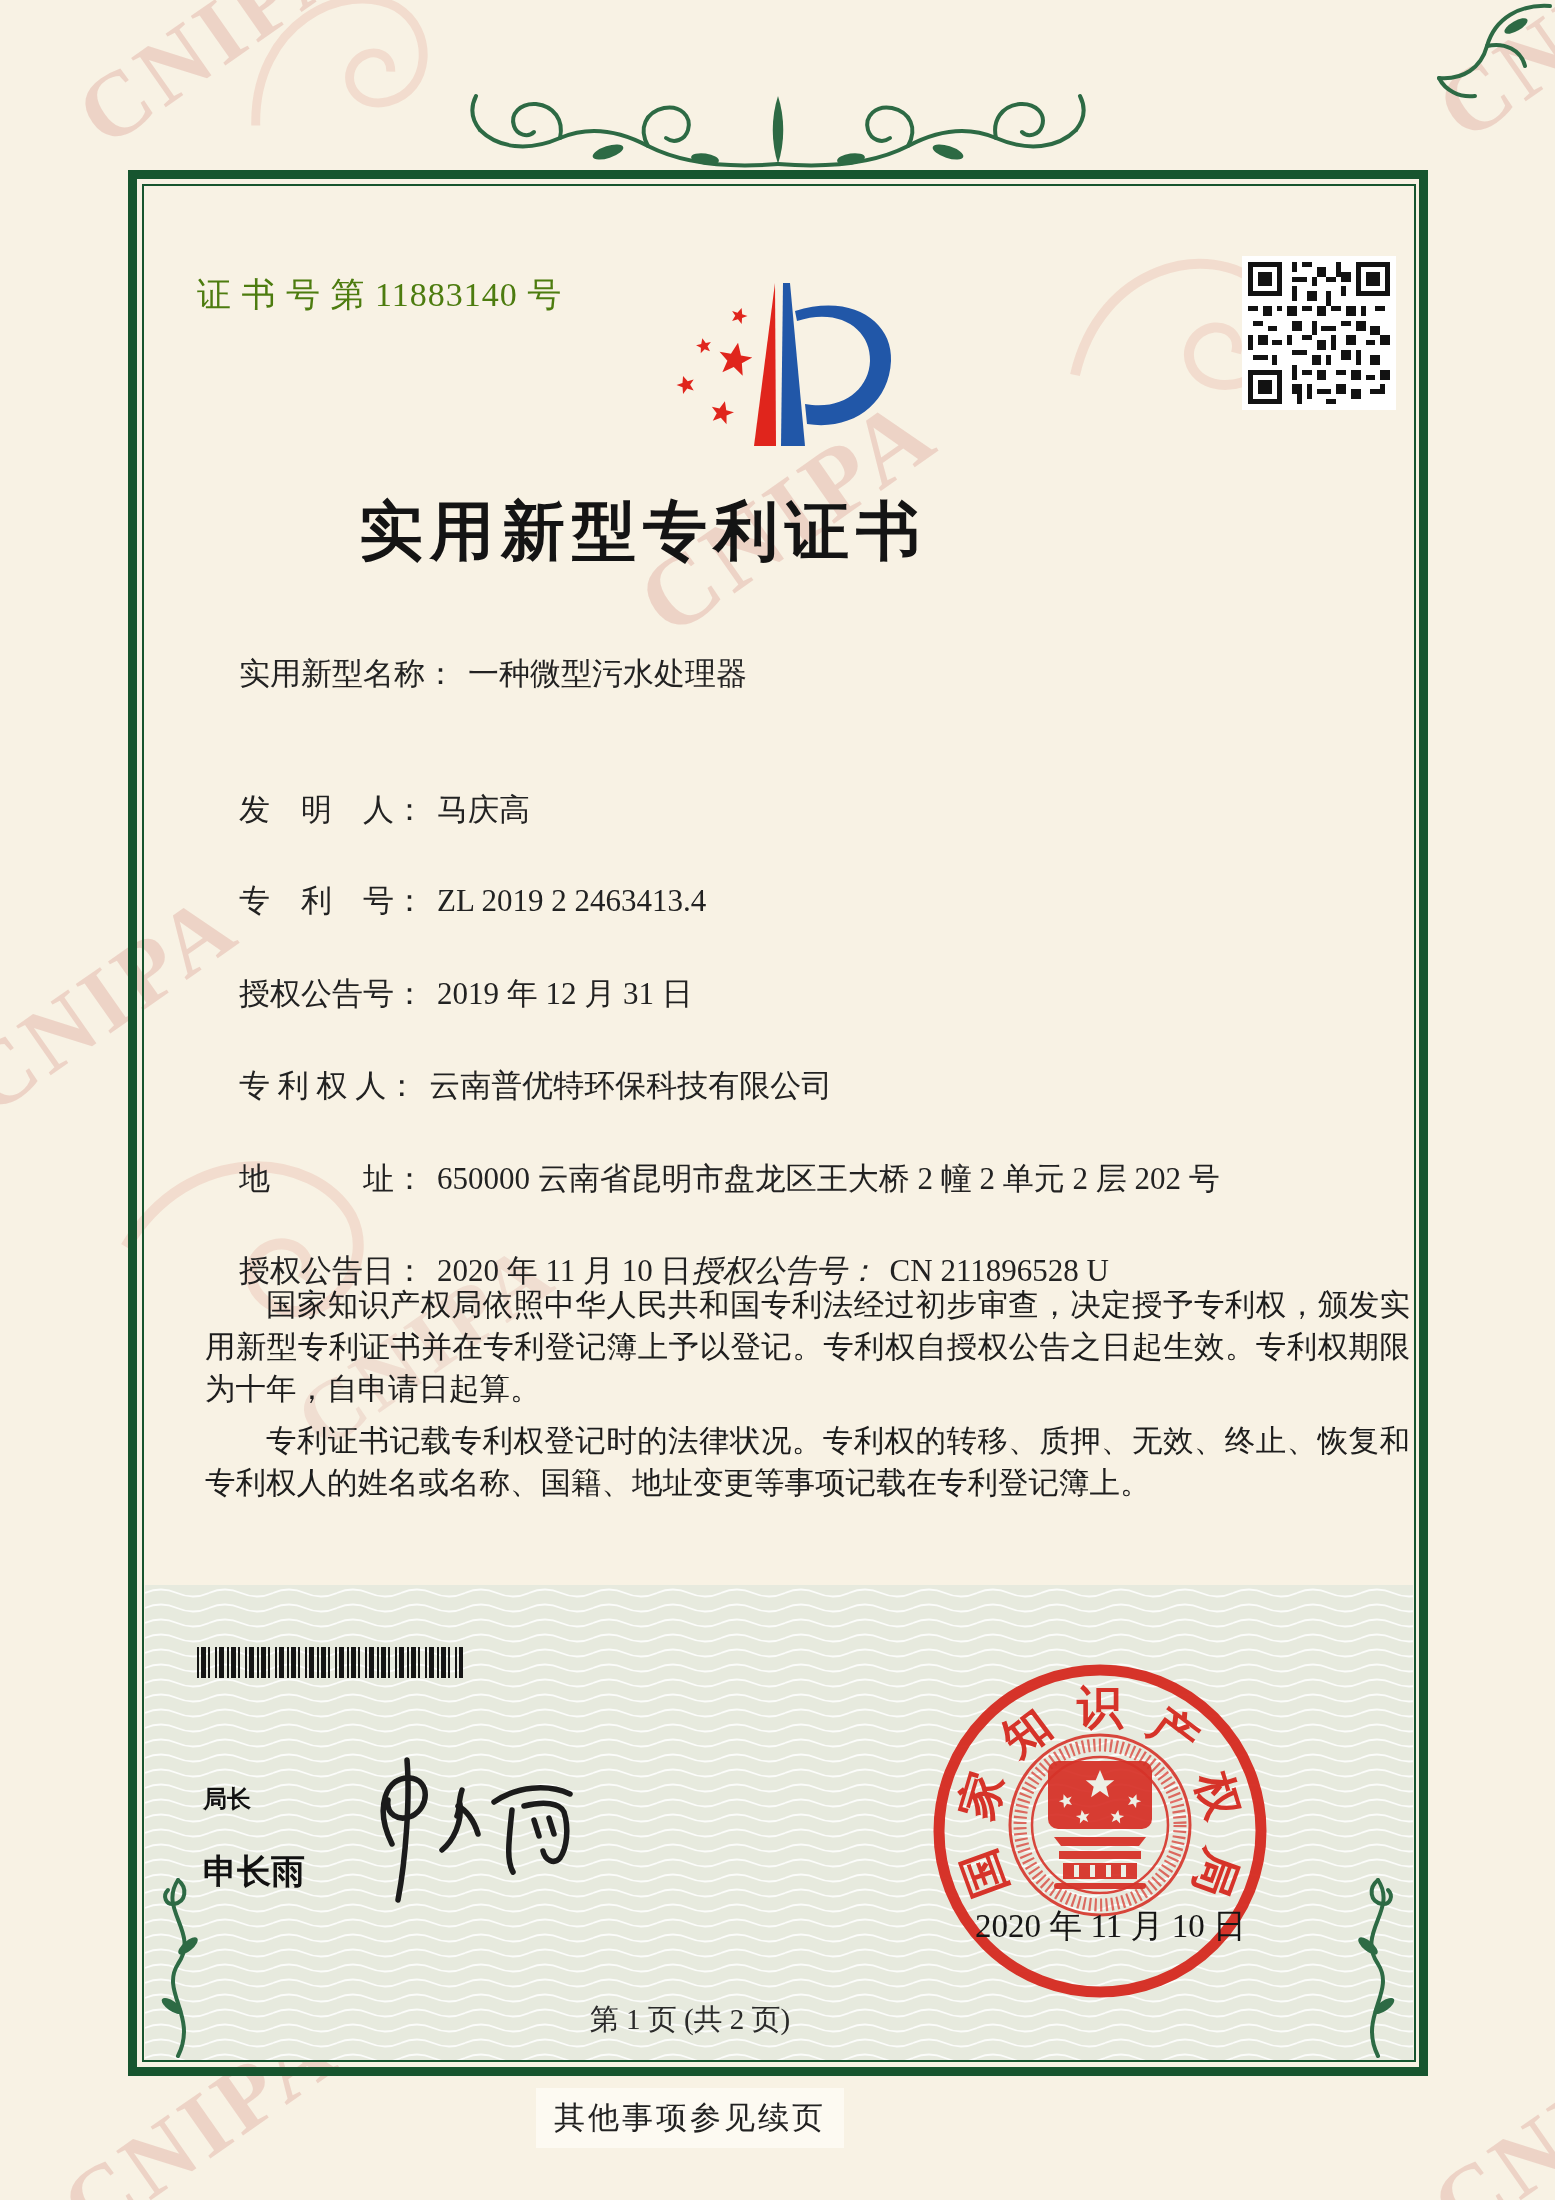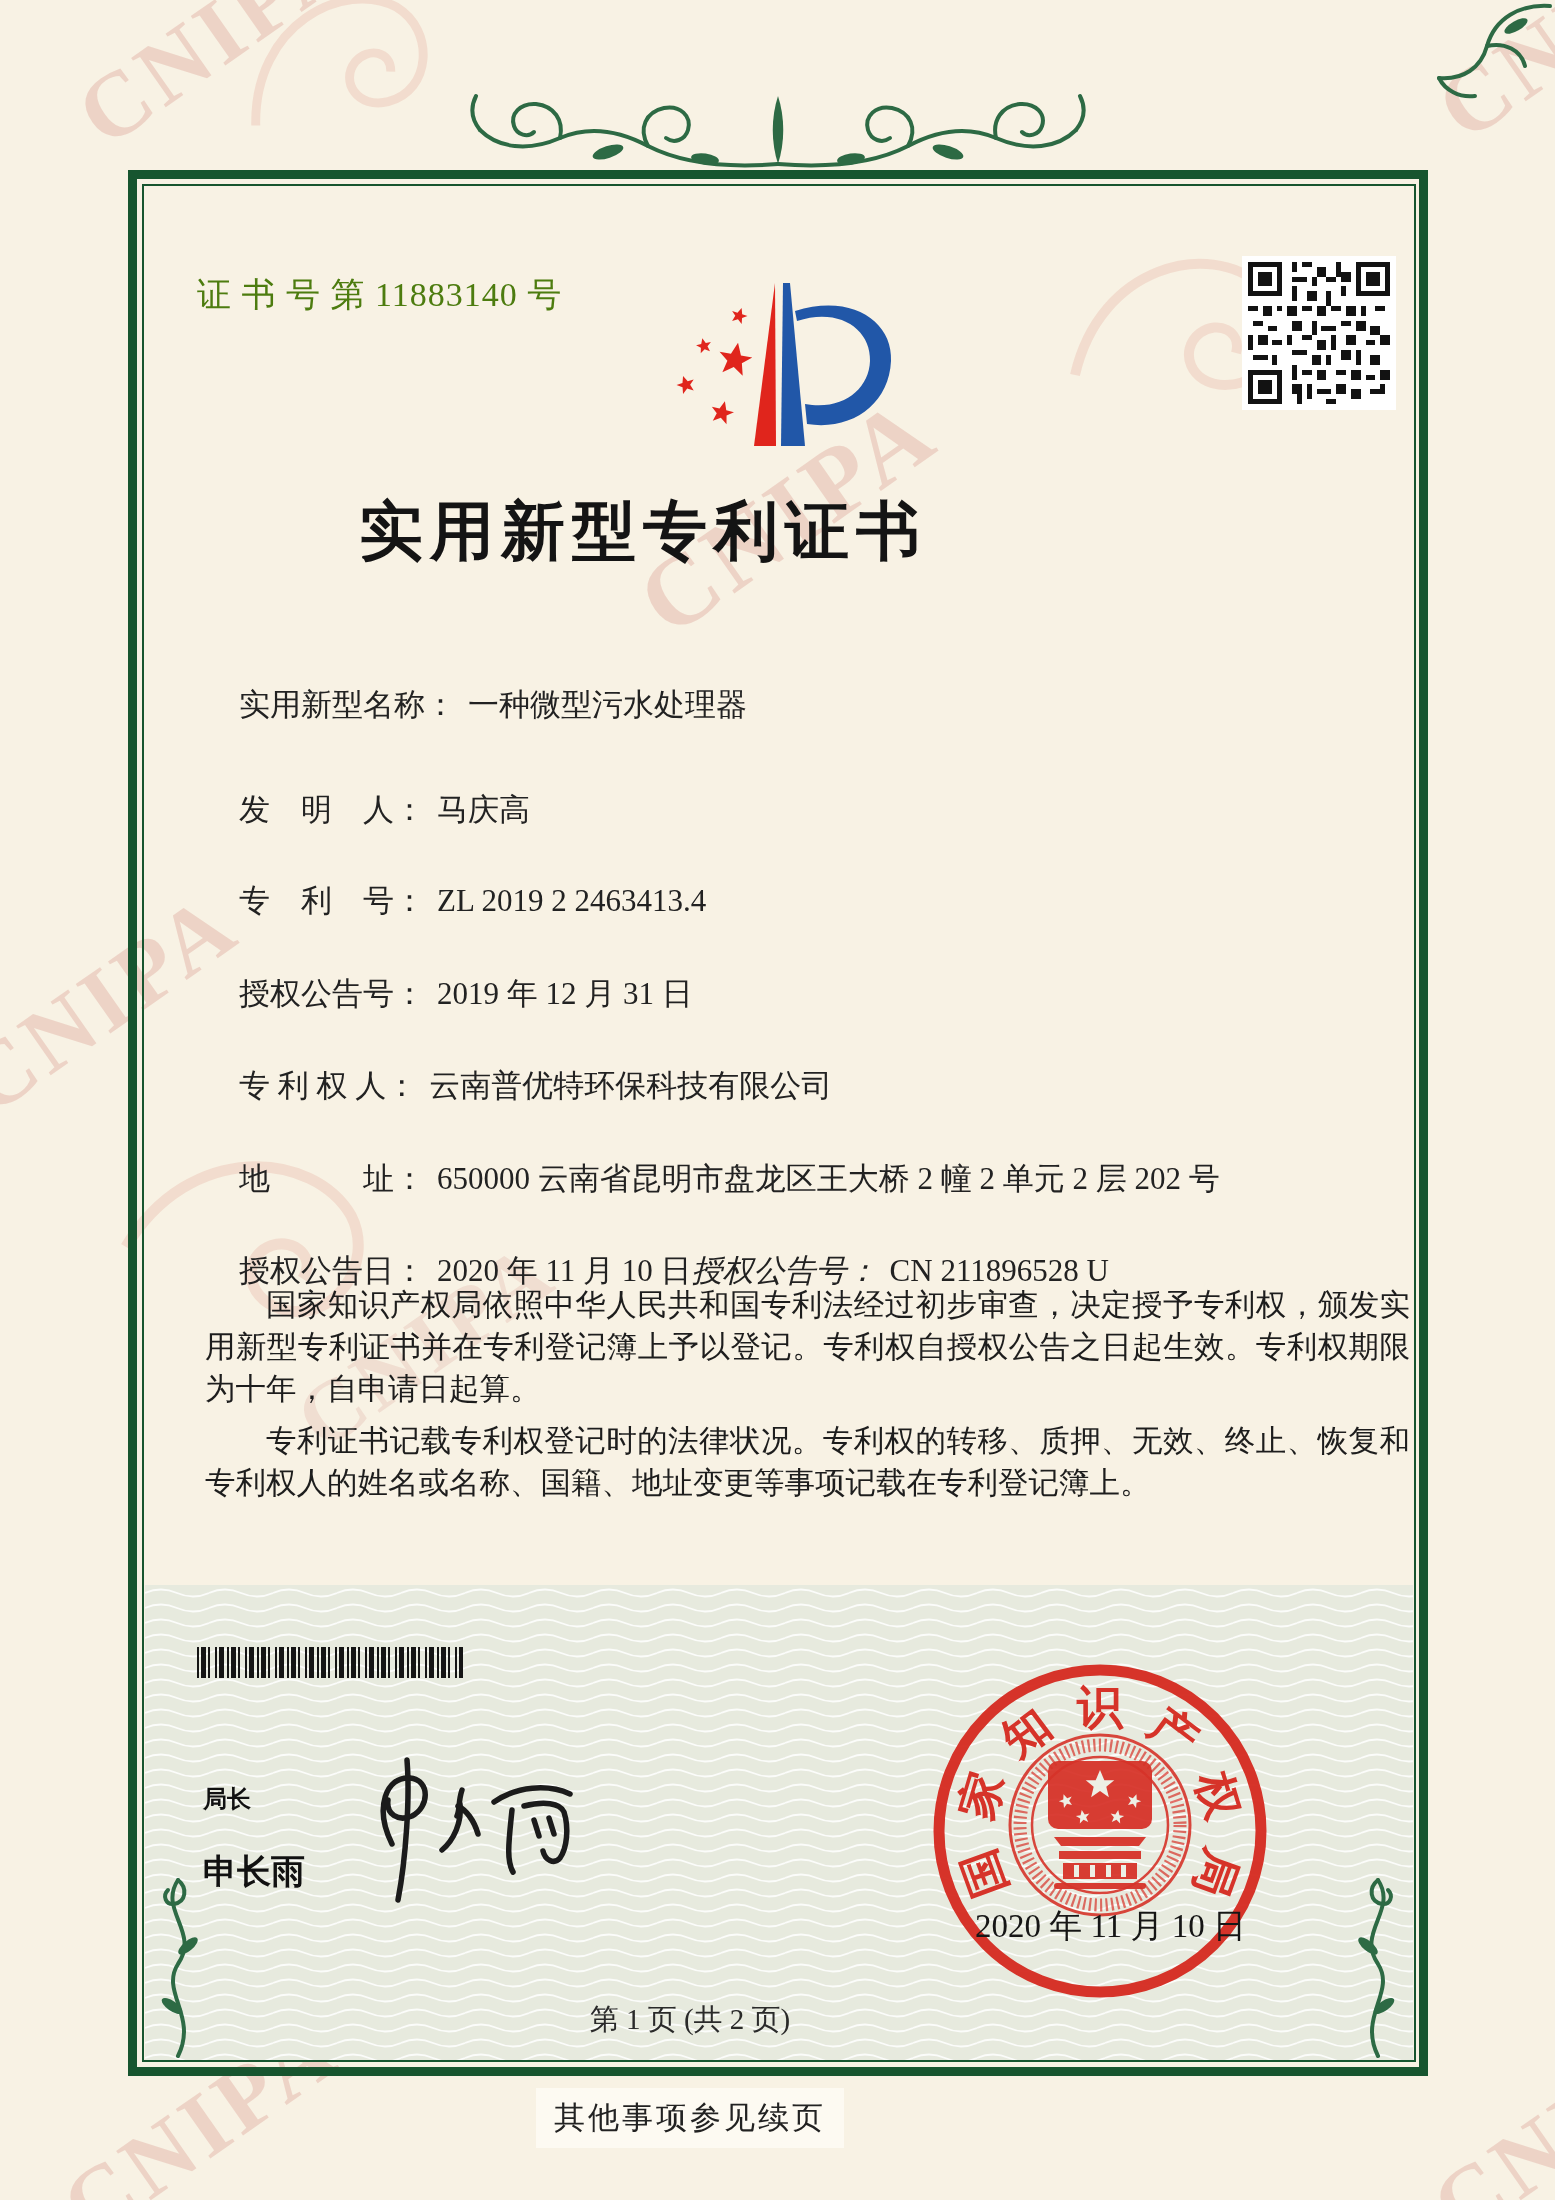--- a/index.html
+++ b/index.html
@@ -166,21 +166,21 @@
                  M9,18h3v1h-3z M13,19h2v2h-2z M16,19h1v2h-1z M19,18h2v2h-2z M22,18h1v3h-1z M25,19h2v2h-2z
                  M9,21h1v3h-1z M11,22h2v1h-2z M14,22h2v2h-2z M18,22h2v1h-2z M21,22h2v2h-2z M24,23h2v1h-2z M27,22h2v2h-2z
                  M9,25h2v2h-2z M12,25h1v3h-1z M14,26h3v1h-3z M18,25h2v2h-2z M21,26h2v2h-2z M25,26h2v1h-2z M27,25h1v2h-1z
                  M10,27h1v2h-1z M16,28h2v1h-2z"></path>
       </g>
     </svg>
   </div>
 
   <div class="doc-title">实用新型专利证书</div>
 
-  <div class="frow" style="top:648px;">
+  <div class="frow" style="top:617px;">
     <span class="lab">实用新型名称：</span><span class="val">一种微型污水处理器</span>
   </div>
   <div class="frow" style="top:753px;">
     <span class="lab">发　明　人：</span><span class="val">马庆高</span>
   </div>
   <div class="frow" style="top:844px;">
     <span class="lab">专　利　号：</span><span class="val">ZL 2019 2 2463413.4</span>
   </div>
   <div class="frow" style="top:937px;">
     <span class="lab">授权公告号：</span><span class="val">2019 年 12 月 31 日</span>

